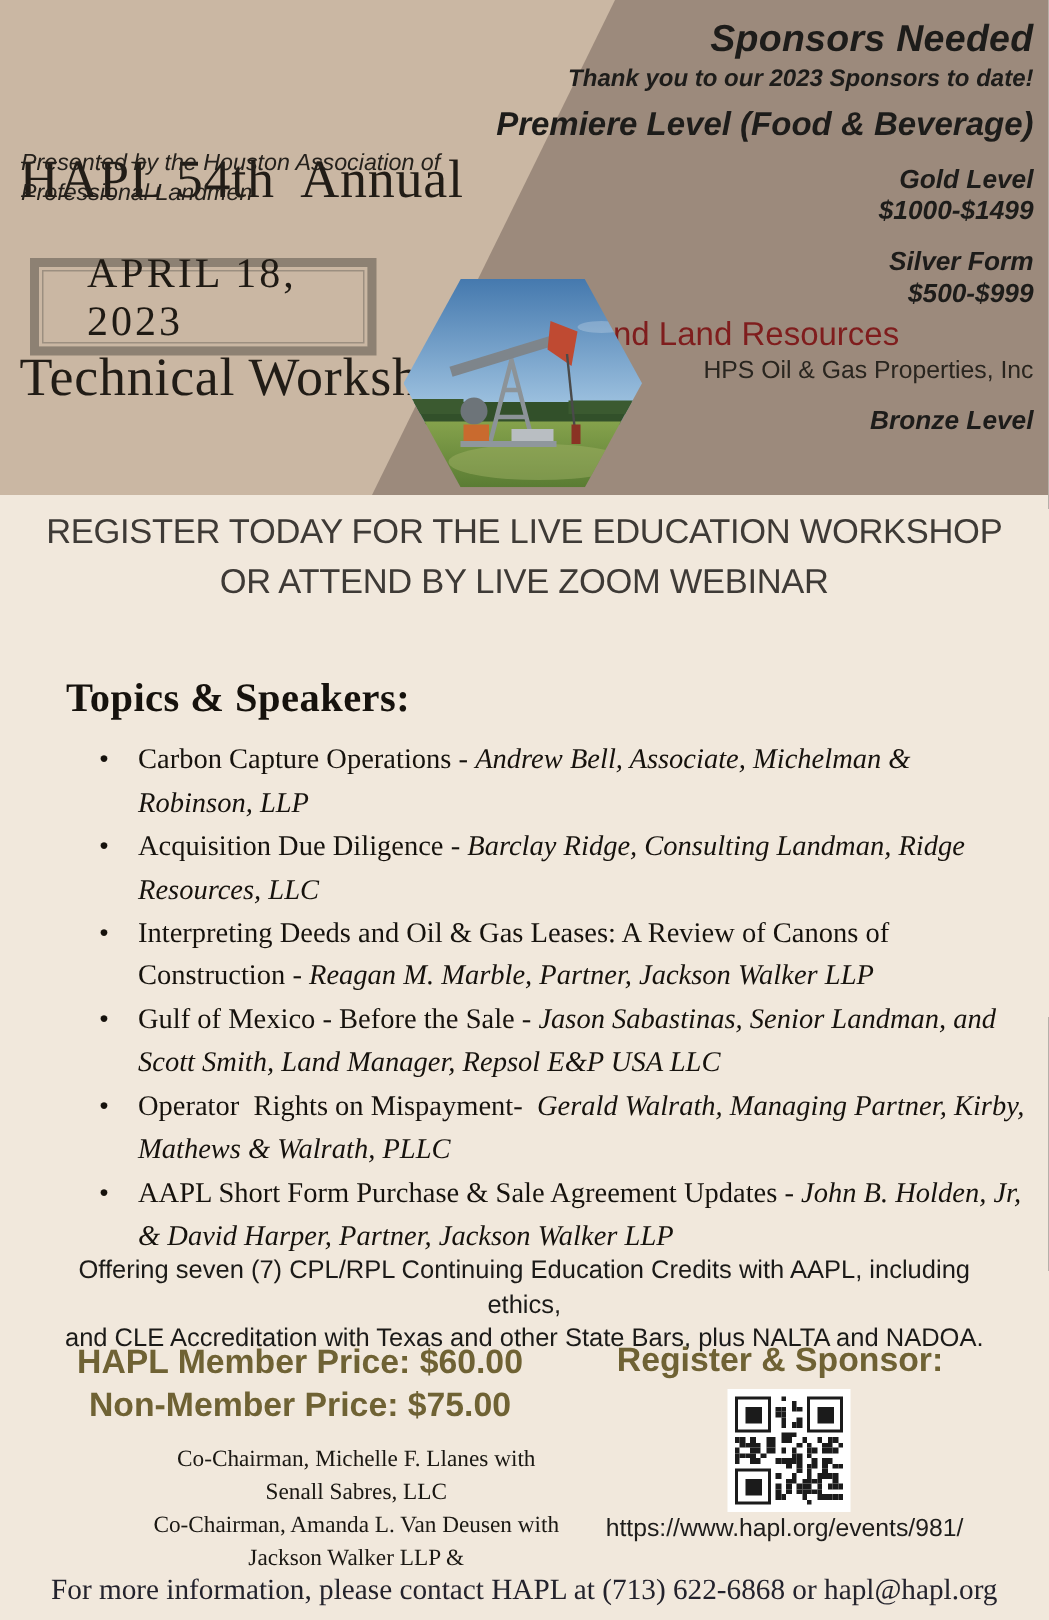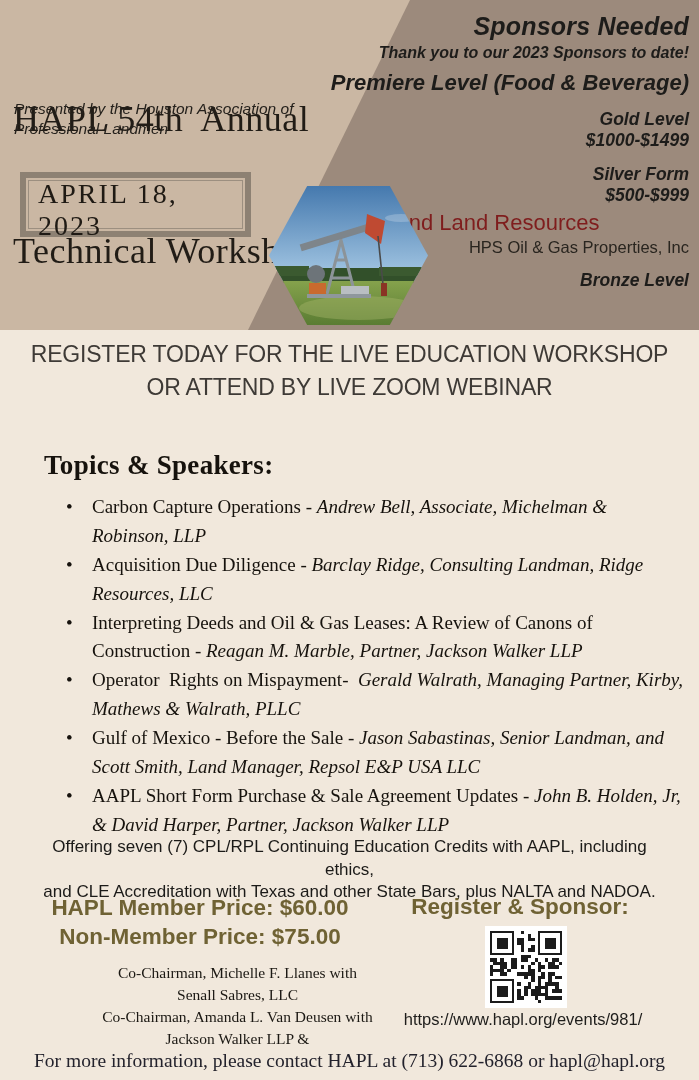--- a/index.html
+++ b/index.html
@@ -9,21 +9,21 @@
   
   .header { position:absolute; left:0; top:0; width:699px; height:330px; background:#cab7a3; overflow:hidden; }
   .band { position:absolute; left:0; top:0; width:699px; height:330px; background:#9c8a7c;
           clip-path:polygon(410px 0, 699px 0, 699px 330px, 248px 330px); }
   .title { position:absolute; left:13px; top:8px; font-family:"Liberation Serif", serif;
            font-size:36px; line-height:1.23; color:#211c16; letter-spacing:.5px; white-space:pre-wrap; }
   .presented { position:absolute; left:14px; top:99px; font-size:15.5px; line-height:1.32;
                font-style:italic; font-weight:500; color:#25211c; white-space:pre-line; }
   .date-box { position:absolute; left:20px; top:172px; width:231px; height:65px;
               border:6px solid #8d8173; box-shadow: inset 0 0 0 2px #cab7a3, inset 0 0 0 3px #9c8f80;
-              display:flex; align-items:flex-start; padding-left:12px; }
+              display:flex; align-items:flex-end; padding-left:32px; }
   .date-text { font-family:"Liberation Serif", serif; font-size:28px; letter-spacing:2px; color:#1f1a14; }
 
   .sponsors { position:absolute; right:10px; top:12px; width:420px; text-align:right; color:#1d1c1a; }
   .sp-head    { font-size:25px; font-weight:bold; font-style:italic; letter-spacing:.2px; }
   .sp-thanks  { font-size:16px; font-weight:bold; font-style:italic; margin-top:3px; }
   .sp-prem    { font-size:22px; font-weight:bold; font-style:italic; margin-top:8px; }
   .sp-name    { font-size:18px; margin-top:3px; color:#29251f; white-space:pre-wrap; }
   .sp-level   { font-size:17.5px; font-weight:bold; font-style:italic; margin-top:13px; }
   .sp-range   { font-size:17.5px; font-weight:bold; font-style:italic; }
   .sp-name-sm { font-size:22px; margin-top:4px; color:#7f1d1d;text-align:center; }
@@ -137,22 +137,22 @@
     <div>REGISTER TODAY FOR THE LIVE EDUCATION WORKSHOP</div>
     <div>OR ATTEND BY LIVE ZOOM WEBINAR</div>
   </div>
 
   <div class="topics">
     <h2>Topics &amp; Speakers:</h2>
     <ul>
       <li><span class="t-topic">Carbon Capture Operations</span><span> - </span><span class="t-speak">Andrew Bell, Associate, Michelman &amp; Robinson, LLP</span></li>
       <li><span class="t-topic">Acquisition Due Diligence</span><span> - </span><span class="t-speak">Barclay Ridge, Consulting Landman, Ridge Resources, LLC</span></li>
       <li><span class="t-topic">Interpreting Deeds and Oil &amp; Gas Leases: A Review of Canons of Construction</span><span> - </span><span class="t-speak">Reagan M. Marble, Partner, Jackson Walker LLP</span></li>
+      <li><span class="t-topic">Gulf of Mexico - Before the Sale</span><span> - </span><span class="t-speak">Jason Sabastinas, Senior Landman, and Scott Smith, Land Manager, Repsol E&amp;P USA LLC</span></li>
       <li><span class="t-topic">Operator  Rights on Mispayment</span><span>-  </span><span class="t-speak">Gerald Walrath, Managing Partner, Kirby, Mathews &amp; Walrath, PLLC</span></li>
-      <li><span class="t-topic">Gulf of Mexico - Before the Sale</span><span> - </span><span class="t-speak">Jason Sabastinas, Senior Landman, and Scott Smith, Land Manager, Repsol E&amp;P USA LLC</span></li>
       <li><span class="t-topic">AAPL Short Form Purchase &amp; Sale Agreement Updates</span><span> - </span><span class="t-speak">John B. Holden, Jr, &amp; David Harper, Partner, Jackson Walker LLP</span></li>
     </ul>
   </div>
 
   <div class="credits" style="white-space:pre-line">Offering seven (7) CPL/RPL Continuing Education Credits with AAPL, including ethics,
 and CLE Accreditation with Texas and other State Bars, plus NALTA and NADOA.</div>
 
   <div class="pricing">
     <div>HAPL Member Price: $60.00</div>
     <div>Non-Member Price: $75.00</div>

